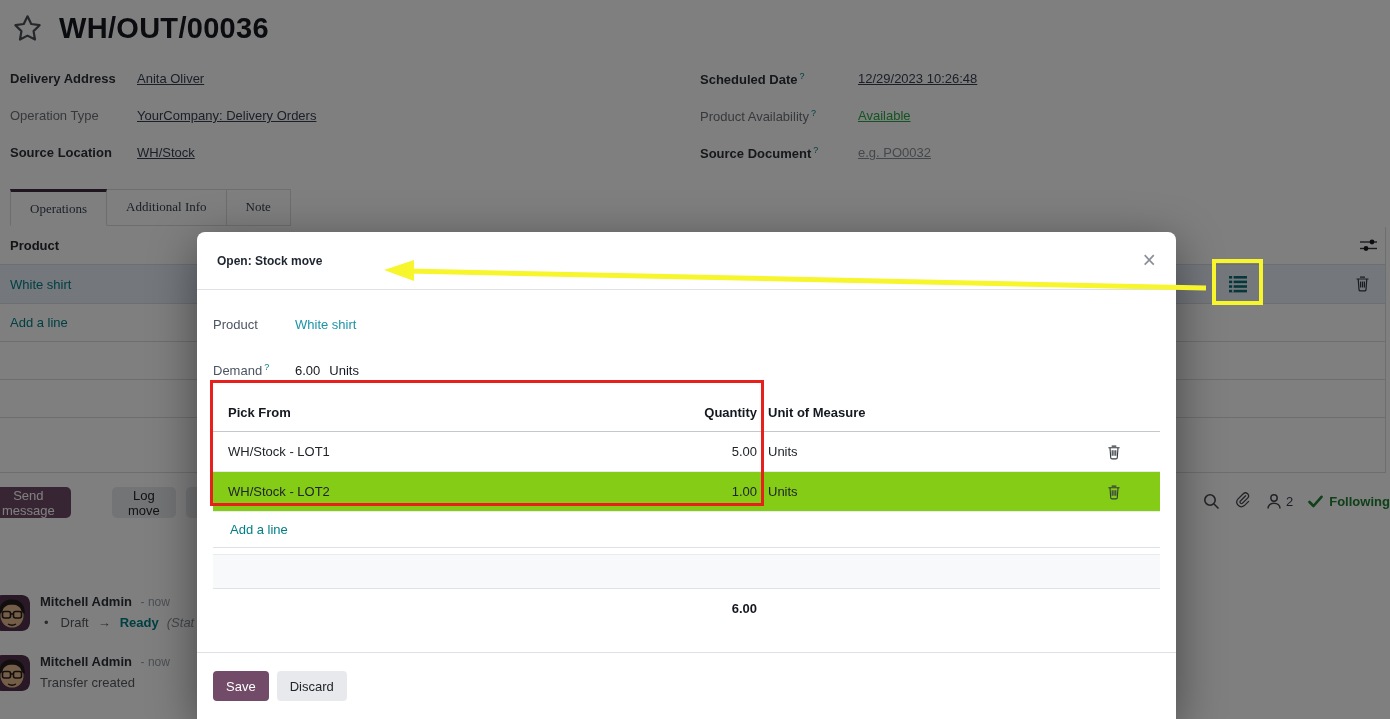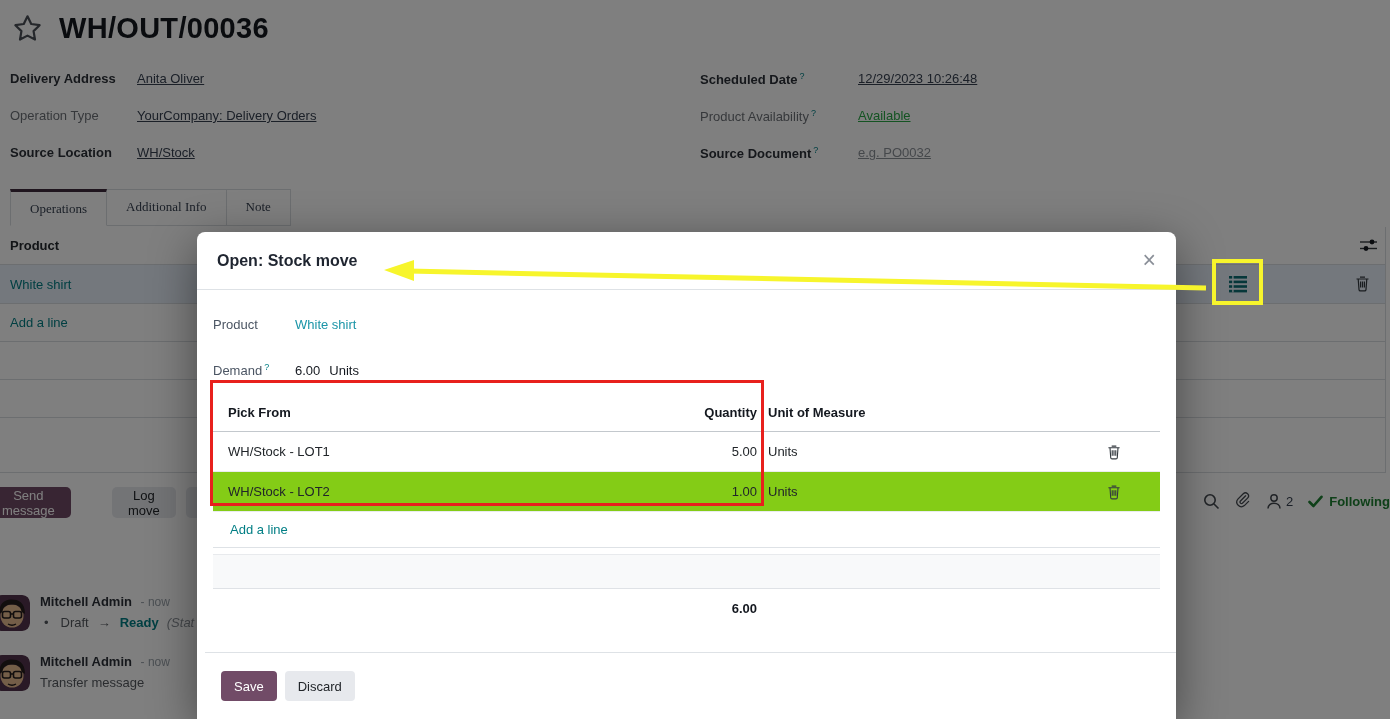--- a/index.html
+++ b/index.html
@@ -77,21 +77,21 @@
   
   .overlay { position:absolute; inset:0; background:rgba(0,0,0,.5); z-index:10; }
 
   
   .modal {
     position:absolute; left:197px; top:232px; width:979px; height:487px;
     background:#fff; z-index:20; border-radius:8px 8px 0 0;
     box-shadow:0 12px 48px rgba(0,0,0,.45);
   }
   .modal-header { height:58px; display:flex; align-items:center; padding:0 20px; border-bottom:1px solid #dee2e6; }
-  .modal-title { font-size:16px; font-weight:700; color:#1f2530; }
+  .modal-title { font-size:12px; font-weight:700; color:#1f2530; }
   .modal-close { margin-left:auto; font-size:23px; line-height:1; color:#8a8f98; background:none; border:none; cursor:pointer; font-family:"Liberation Sans",sans-serif; }
   .modal-body { padding:0 16px; }
   .mrow { display:flex; align-items:center; }
   .mrow .mlabel { width:82px; color:#4b5563; }
   .mrow-product { margin-top:27px; }
   .mrow-demand  { margin-top:30px; }
   .mlink { color:#1b95a8; }
   .demand-val { color:#14181f; }
   .demand-uom { margin-left:9px; color:#14181f; }
 
@@ -101,21 +101,21 @@
   .mt-row.striped { background:#84cc16; }
   .c-pick { width:380px; padding-left:15px; }
   .c-qty  { width:164px; text-align:right; }
   .c-uom  { width:311px; padding-left:11px; }
   .c-act  { width:92px; text-align:center; }
   .c-act svg { vertical-align:middle; }
   .mt-addline { height:36px; display:flex; align-items:center; padding-left:17px; color:#017e84; border-bottom:1px solid #dee2e6; }
   .mt-band { margin-top:6px; height:35px; background:#f8f9fa; border-top:1px solid #e8eaed; border-bottom:1px solid #dfe2e6; }
   .mt-total { margin-top:12px; width:544px; text-align:right; font-weight:700; color:#14181f; }
 
-  .modal-footer { position:absolute; left:8px; right:0; top:420px; height:67px;
+  .modal-footer { position:absolute; left:0; right:0; top:420px; height:67px;
     border-top:1px solid #dee2e6; display:flex; align-items:center; padding:0 16px; gap:8px; }
   .btn-sm { height:30px; padding:0 13px; border-radius:4px; }
 
   
   .annotations { position:absolute; inset:0; z-index:30; pointer-events:none; }
 </style>
 </head>
 <body>
 
 <div class="screen">
@@ -265,21 +265,21 @@
         <rect x="8.5" y="16.5" width="8" height="6.5" rx="2" fill="none" stroke="#241d1c" stroke-width="1.6"></rect>
         <rect x="19.5" y="16.5" width="8" height="6.5" rx="2" fill="none" stroke="#241d1c" stroke-width="1.6"></rect>
         <line x1="16.5" y1="19" x2="19.5" y2="19" stroke="#241d1c" stroke-width="1.6"></line>
         <path d="M14 29 q4 2.5 8 0" stroke="#241d1c" stroke-width="1.3" fill="none"></path>
       </svg>
     </span>
     <div class="m-head">
       <span class="m-author">Mitchell Admin</span>
       <span class="m-time">- now</span>
     </div>
-    <div class="m-body">Transfer message</div>
+    <div class="m-body">Transfer created</div>
   </div>
 
   <div class="overlay"></div>
 
   <div class="modal">
     <div class="modal-header">
       <span class="modal-title">Open: Stock move</span>
       <button class="modal-close">×</button>
     </div>
     <div class="modal-body">

